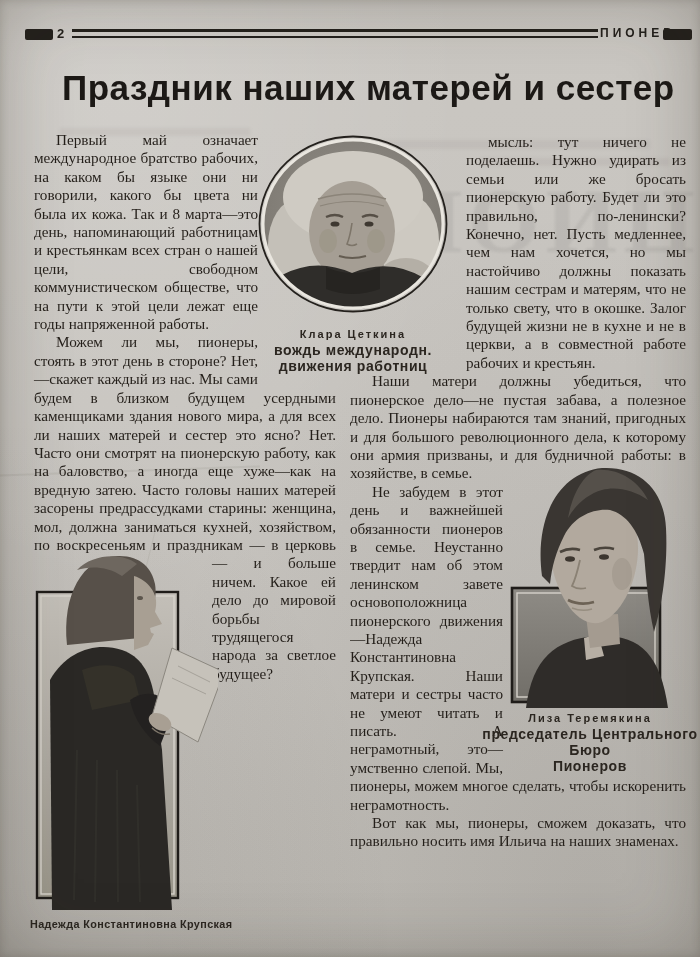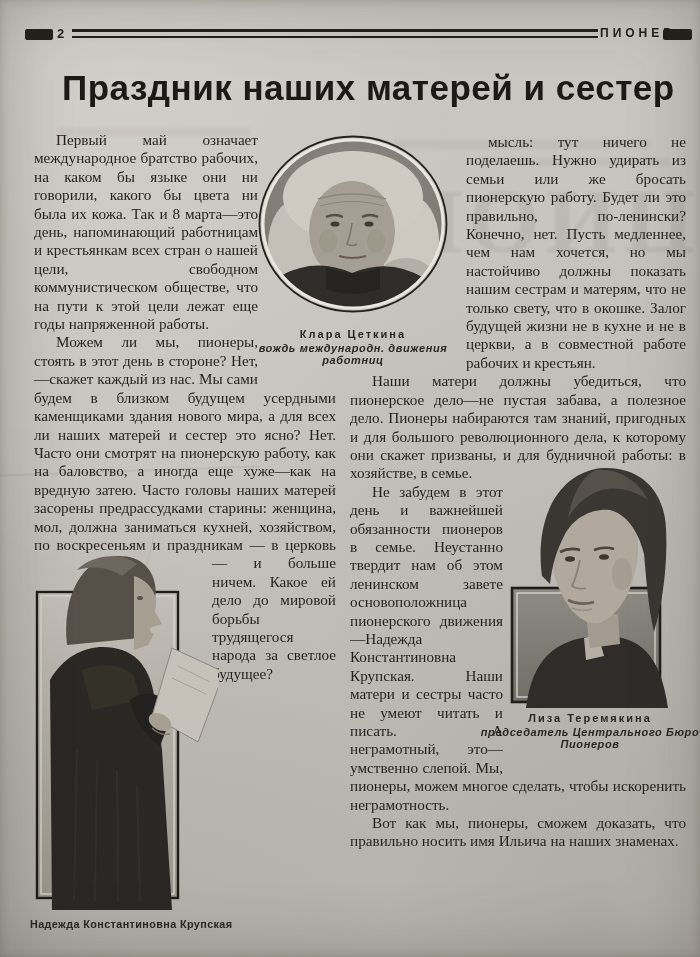--- a/index.html
+++ b/index.html
@@ -40,21 +40,21 @@
   .spacer{background:transparent;}
   .f-right{float:right;}
   .f-left{float:left;}
   .clear-l{clear:left;}
 
   
   .photo{position:absolute;z-index:6;}
   .cap{position:absolute;z-index:7;font-family:"Liberation Sans",sans-serif;
     font-weight:bold;color:#2b2620;text-align:center;}
   .cap .nm{font-size:11px;letter-spacing:2px;}
-  .cap .rl{font-size:11px;letter-spacing:.6px;margin-top:2px;font-style:italic;}
+  .cap .rl{font-size:14px;letter-spacing:.6px;margin-top:2px;}
   .cap-kr{font-size:10.8px;letter-spacing:.4px;text-align:center;white-space:nowrap;}
 </style>
 </head>
 <body>
 
 <div class="ghost" style="left:255px;top:170px;font-size:92px;">ПИОНЕР</div>
 <div class="ghostbar" style="left:350px;top:140px;width:300px;height:9px;"></div>
 <div class="ghostbar" style="left:480px;top:158px;width:190px;height:8px;"></div>
 <div class="ghostbar" style="left:60px;top:128px;width:190px;height:8px;"></div>
 <div class="crease" style="left:120px;top:520px;width:1px;height:300px;transform:rotate(14deg);"></div>
@@ -74,21 +74,21 @@
   <div class="spacer f-left" style="width:1px;height:426px;"></div>
   <div class="spacer f-left clear-l" style="width:173px;height:398px;margin-right:6px;"></div>
   <p>Первый май означает международное братство рабочих, на каком бы языке они ни говорили, какого бы цвета ни была их кожа. Так и 8 марта—это день, напоминающий работницам и крестьянкам всех стран о нашей цели, свободном коммунистическом обществе, что на пути к этой цели лежат еще годы напряженной работы.</p>
   <p>Можем ли мы, пионеры, стоять в этот день в стороне? Нет,—скажет каждый из нас. Мы сами будем в близком будущем усердными каменщиками здания нового мира, а для всех ли наших матерей и сестер это ясно? Нет. Часто они смотрят на пионерскую работу, как на баловство, а иногда еще хуже—как на вредную затею. Часто головы наших матерей засорены предрассудками старины: женщина, мол, должна заниматься кухней, хозяйством, по воскресеньям и праздникам — в церковь — и больше ничем. Какое ей дело до мировой борьбы трудящегося народа за светлое будущее?</p>
 
 </div>
 
 <div class="colbox" style="left:350px;top:133px;width:336px;height:812px;">
   <div class="spacer f-left" style="width:110px;height:238px;margin-right:6px;"></div>
   <p>мысль: тут ничего не поделаешь. Нужно удирать из семьи или же бросать пионерскую работу. Будет ли это правильно, по-ленински? Конечно, нет. Пусть медленнее, чем нам хочется, но мы настойчиво должны показать нашим сестрам и матерям, что не только свету, что в окошке. Залог будущей жизни не в кухне и не в церкви, а в совместной работе рабочих и крестьян.</p>
-  <p>Наши матери должны убедиться, что пионерское дело—не пустая забава, а полезное дело. Пионеры набираются там знаний, пригодных и для большого революционного дела, к которому они скажет призваны, и для будничной работы: в хозяйстве, в семье.</p>
+  <p>Наши матери должны убедиться, что пионерское дело—не пустая забава, а полезное дело. Пионеры набираются там знаний, пригодных и для большого революционного дела, к которому они армия призваны, и для будничной работы: в хозяйстве, в семье.</p>
   <div class="spacer f-right" style="width:177px;height:292px;margin-left:6px;"></div>
   <p>Не забудем в этот день и важнейшей обязанности пионеров в семье. Неустанно твердит нам об этом ленинском завете основоположница пионерского движения—Надежда Константиновна Крупская. Наши матери и сестры часто не умеют читать и писать. А неграмотный, это—умственно слепой. Мы, пионеры, можем многое сделать, чтобы искоренить неграмотность.</p>
   <p>Вот как мы, пионеры, сможем доказать, что правильно носить имя Ильича на наших знаменах.</p>
 </div>
 
 <div class="photo" style="left:256px;top:133px;width:194px;height:182px;">
   <svg width="194" height="182" viewBox="0 0 194 182">
     <defs>
       <radialGradient id="zbg" cx="50%" cy="42%" r="70%">
         <stop offset="0%" stop-color="#95918a"></stop>

